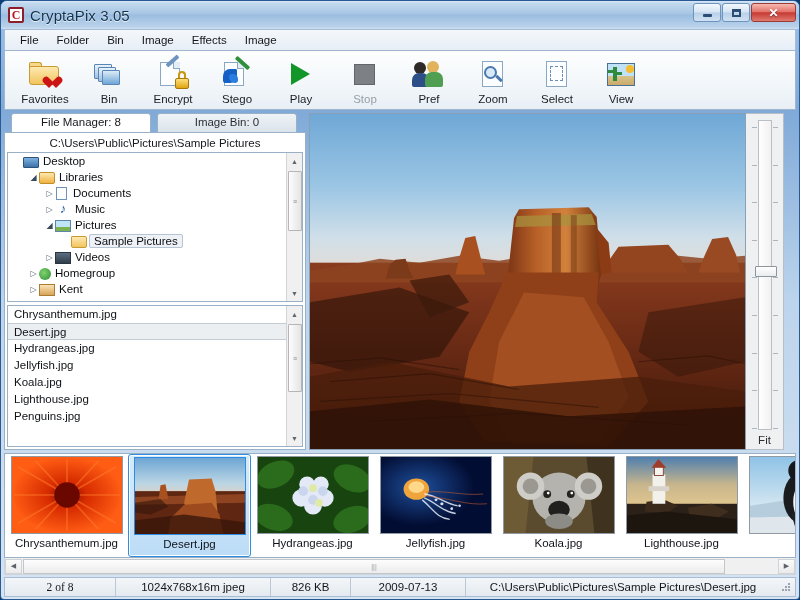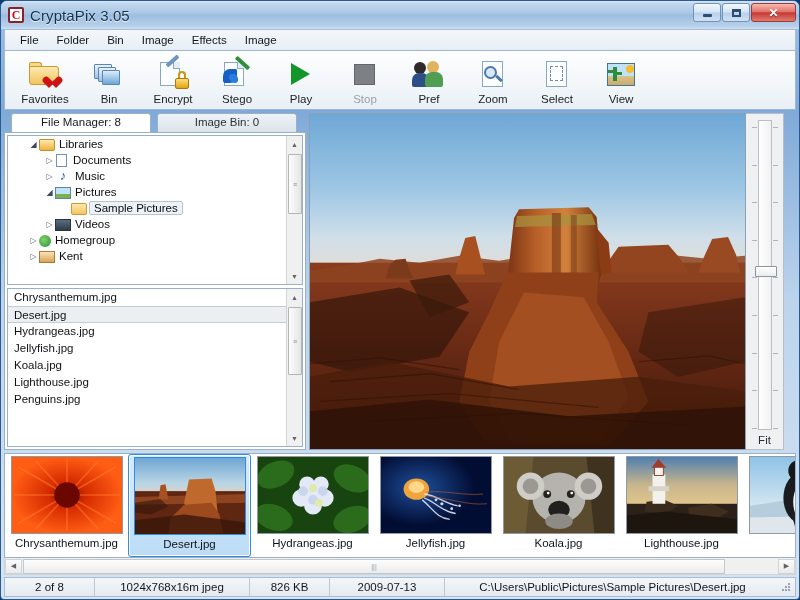--- a/index.html
+++ b/index.html
@@ -243,21 +243,21 @@
   #hsb-thumb { position: absolute; left: 18px; width: 702px; height: 15px;
      background: linear-gradient(to bottom, #fdfdfd, #ececec); border: 1px solid #c2c7cc;
      display: flex; align-items: center; justify-content: center; font-size: 7px; color: #9aa0a6; }
 
   
   #status { margin: 2px 3px 3px 3px; height: 20px;
     background: linear-gradient(to bottom,#f3f6f9,#e4eaf0);
     border: 1px solid #a8bdd4; display: flex; align-items: center; font-size: 11.5px; color: #13161a; }
   .scell { height: 100%; display: flex; align-items: center; justify-content: center;
      border-right: 1px solid #bcc8d4; }
-  .s1 { width: 90px; } .s2 { width: 155px; } .s3 { width: 80px; } .s4 { width: 115px; }
+  .s1 { width: 111px; font-family: Liberation Serif, serif; } .s2 { width: 155px; } .s3 { width: 80px; } .s4 { width: 115px; }
   .s5 { flex: 1; border-right: none; }
   #grip { width: 12px; height: 12px; margin-right: 3px; position: relative; }
   .gd { position: absolute; width: 2px; height: 2px; background: #98a4b0; }
 </style>
 </head>
 <body>
 
 <div id="window">
 
   <div id="titlebar">
@@ -369,23 +369,29 @@
     </div>
 
   <div id="content">
 
     <div id="left-pane">
       <div id="tabs">
           <div class="tab active">File Manager: 8</div>
           <div class="tab inactive">Image Bin: 0</div>
         </div>
       <div id="fm-box">
+        <div id="path-bar">C:\Users\Public\Pictures\Sample Pictures</div>
 
         <div id="tree">
           <div id="tree-rows">
+              <div class="tnode" style="padding-left: 4px;">
+                <span class="texp"></span>
+                <span class="tico ic-desktop"></span>
+                <span class="tlabel">Desktop</span>
+              </div>
               <div class="tnode" style="padding-left: 20px;">
                 <span class="texp down">◢</span>
                 <span class="tico ic-lib"></span>
                 <span class="tlabel">Libraries</span>
               </div>
               <div class="tnode" style="padding-left: 36px;">
                 <span class="texp">▷</span>
                 <span class="tico ic-doc"></span>
                 <span class="tlabel">Documents</span>
               </div>

